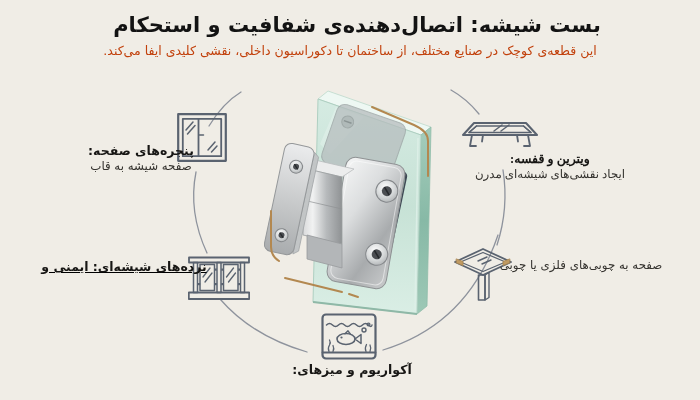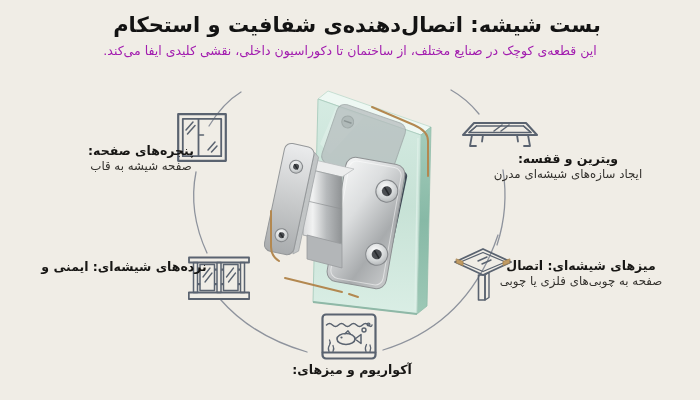--- a/index.html
+++ b/index.html
@@ -1,28 +1,28 @@
 <!DOCTYPE html>
 <html lang="fa" dir="rtl"><head>
 <meta charset="utf-8">
 <style>
   html,body{margin:0;padding:0;background:#f0ede6;}
   .stage{position:relative;width:700px;height:400px;background:#f0ede6;overflow:hidden;
          font-family:"DejaVu Sans",sans-serif;}
   
   .hdr{position:absolute;top:13px;left:0;right:0;text-align:center;direction:rtl;z-index:2;}
   .hdr h1{margin:0;font-size:21px;font-weight:bold;color:#131313;padding-left:14px;}
-  .hdr p{margin:6px 0 0;font-size:12.5px;color:#a21caf;}
+  .hdr p{margin:6px 0 0;font-size:12.5px;color:#c2410c;}
   
   .label{position:absolute;direction:rtl;text-align:center;line-height:1.3;z-index:2;}
   .label .t{display:block;font-weight:bold;font-size:12.5px;color:#171614;}
   .label .d{display:block;font-size:11.8px;color:#34322e;}
   .lbl-window  {left:51px;  top:143px; width:180px;}
-  .lbl-shelf   {left:468px; top:151px; width:200px;}
-  .lbl-railing {left:14px;  top:259px; width:220px;}
+  .lbl-shelf   {left:450px; top:151px; width:200px;font-family:Liberation Serif, serif;}
+  .lbl-railing {left:14px;  top:259px; width:220px;text-decoration:underline;}
   .lbl-table   {left:476px; top:258px; width:210px;}
   .lbl-aquarium{left:252px; top:362px; width:200px;}
   
   .icon{position:absolute;z-index:2;}
   .ic-window  {left:177px; top:113px;}
   .ic-shelf   {left:461px; top:120px;}
   .ic-railing {left:188px; top:255px;}
   .ic-table   {left:453px; top:247px;}
   .ic-aquarium{left:321px; top:313px;}
   .icon svg{display:block;}
@@ -238,26 +238,25 @@
       <path d="M49,38.5 Q50.5,35 49,32" stroke-width="1.3"></path>
     </svg>
   </div>
 
   <div class="label lbl-window">
     <span class="t">پنجره‌های صفحه:</span>
     <span class="d">صفحه شیشه به قاب</span>
   </div>
   <div class="label lbl-shelf">
     <span class="t">ویترین و قفسه:</span>
-    <span class="d">ایجاد سازه‌های شیشه‌ای مدرن</span>
+    <span class="d">ایجاد نقشی‌های شیشه‌ای مدرن</span>
   </div>
   <div class="label lbl-railing">
     <span class="t">نرده‌های شیشه‌ای: ایمنی و</span>
   </div>
   <div class="label lbl-table">
-    <span class="t">میزهای شیشه‌ای: اتصال</span>
     <span class="d">صفحه به چوبی‌های فلزی یا چوبی</span>
   </div>
   <div class="label lbl-aquarium">
     <span class="t">آکواریوم و میزهای:</span>
   </div>
 
 </div>
 
 </body></html>

